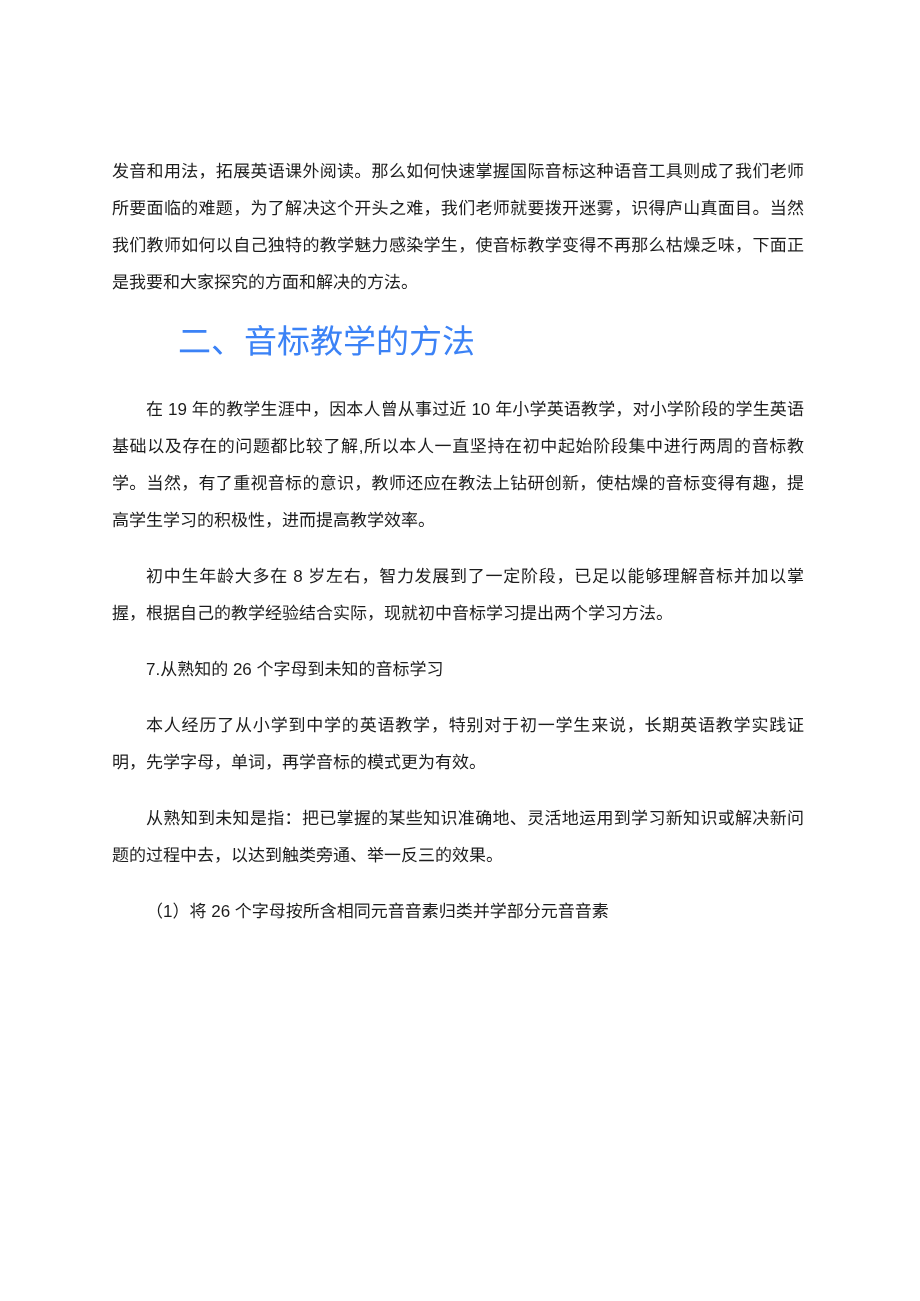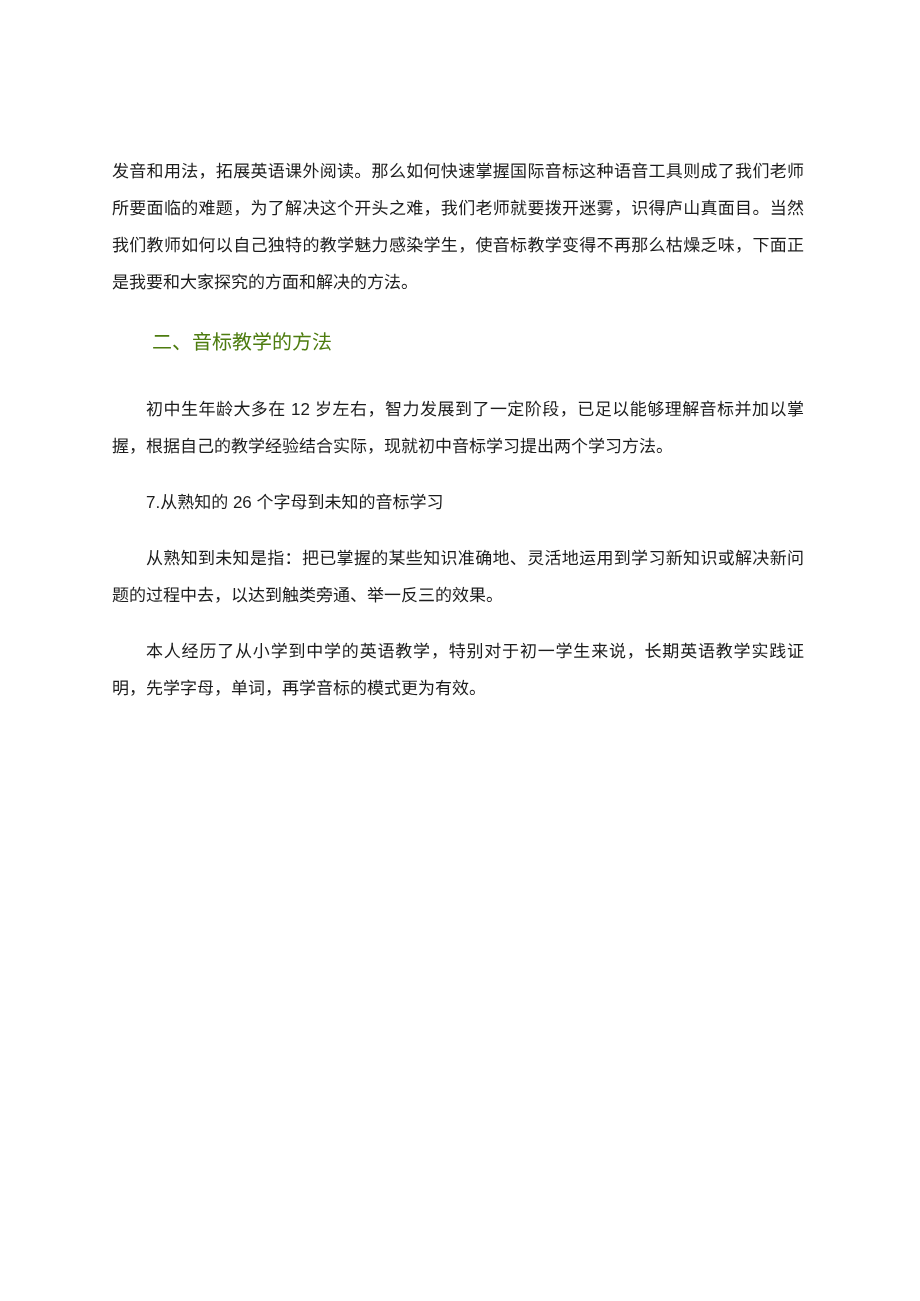--- a/index.html
+++ b/index.html
@@ -27,42 +27,44 @@
     text-align: justify;
     text-indent: 2em;
     letter-spacing: 0;
     word-break: break-all;
   }
   .no-indent {
     text-indent: 0;
   }
   .section-heading {
     margin: 0 0 27px 0;
-    font-size: 20px;
+    font-size: 33px;
     line-height: 44px;
     font-weight: 400;
     text-indent: 2em;
-    color: #4d7c0f;
+    color: #3b82f6;
   }
 </style>
 </head>
 <body>
 
 <div class="page">
   <div class="content">
 
     <p class="body-text no-indent">发音和用法，拓展英语课外阅读。那么如何快速掌握国际音标这种语音工具则成了我们老师所要面临的难题，为了解决这个开头之难，我们老师就要拨开迷雾，识得庐山真面目。当然我们教师如何以自己独特的教学魅力感染学生，使音标教学变得不再那么枯燥乏味，下面正是我要和大家探究的方面和解决的方法。</p>
 
     <h2 class="section-heading">二、音标教学的方法</h2>
 
+    <p class="body-text">在 19 年的教学生涯中，因本人曾从事过近 10 年小学英语教学，对小学阶段的学生英语基础以及存在的问题都比较了解,所以本人一直坚持在初中起始阶段集中进行两周的音标教学。当然，有了重视音标的意识，教师还应在教法上钻研创新，使枯燥的音标变得有趣，提高学生学习的积极性，进而提高教学效率。</p>
 
-    <p class="body-text">初中生年龄大多在 12 岁左右，智力发展到了一定阶段，已足以能够理解音标并加以掌握，根据自己的教学经验结合实际，现就初中音标学习提出两个学习方法。</p>
+    <p class="body-text">初中生年龄大多在 8 岁左右，智力发展到了一定阶段，已足以能够理解音标并加以掌握，根据自己的教学经验结合实际，现就初中音标学习提出两个学习方法。</p>
 
     <p class="body-text">7.从熟知的 26 个字母到未知的音标学习</p>
 
+    <p class="body-text">本人经历了从小学到中学的英语教学，特别对于初一学生来说，长期英语教学实践证明，先学字母，单词，再学音标的模式更为有效。</p>
+
     <p class="body-text">从熟知到未知是指：把已掌握的某些知识准确地、灵活地运用到学习新知识或解决新问题的过程中去，以达到触类旁通、举一反三的效果。</p>
 
-    <p class="body-text">本人经历了从小学到中学的英语教学，特别对于初一学生来说，长期英语教学实践证明，先学字母，单词，再学音标的模式更为有效。</p>
 
-
+    <p class="body-text">（1）将 26 个字母按所含相同元音音素归类并学部分元音音素</p>
 
   </div>
 </div>
 
 </body></html>

